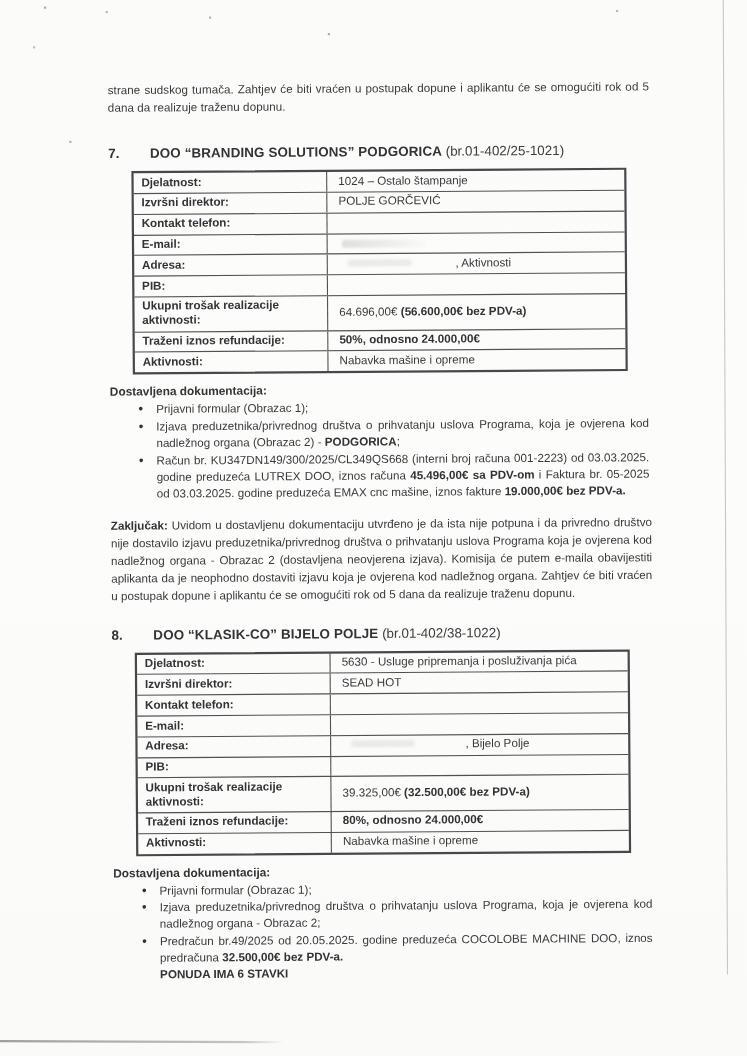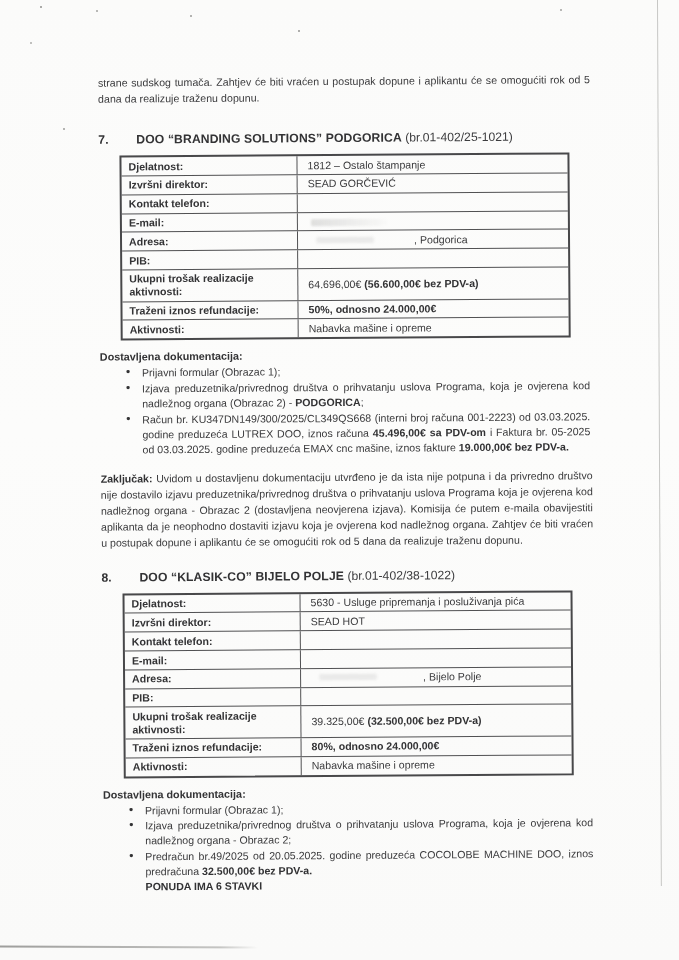--- a/index.html
+++ b/index.html
@@ -57,37 +57,37 @@
 
       <div class="sec-head">
         <span class="sec-num">7.</span>
         <span><span class="company">DOO “BRANDING SOLUTIONS” PODGORICA</span>
           <span class="case-ref">(br.01-402/25-1021)</span></span>
       </div>
 
       <div class="ctable">
         <div class="trow">
           <div class="tlabel">Djelatnost:</div>
-          <div class="tvalue"><span>1812 – Ostalo štampanje</span></div>
+          <div class="tvalue"><span>1024 – Ostalo štampanje</span></div>
         </div>
         <div class="trow">
           <div class="tlabel">Izvršni direktor:</div>
-          <div class="tvalue"><span>SEAD GORČEVIĆ</span></div>
+          <div class="tvalue"><span>POLJE GORČEVIĆ</span></div>
         </div>
         <div class="trow">
           <div class="tlabel">Kontakt telefon:</div>
           <div class="tvalue"><span></span></div>
         </div>
         <div class="trow">
           <div class="tvalue" style="flex:0 0 176px;padding:2.5px 4px 2.5px 7px;border-right:1.6px solid #515153;box-sizing:border-box;font-weight:bold;color:#333335">E-mail:</div>
           <div class="tvalue"><span class="smudge"></span><span></span></div>
         </div>
         <div class="trow">
           <div class="tlabel">Adresa:</div>
-          <div class="tvalue"><span class="redact-space"><span class="smear"></span></span><span>, Podgorica</span></div>
+          <div class="tvalue"><span class="redact-space"><span class="smear"></span></span><span>, Aktivnosti</span></div>
         </div>
         <div class="trow">
           <div class="tlabel">PIB:</div>
           <div class="tvalue"><span></span></div>
         </div>
         <div class="trow">
           <div class="tlabel">Ukupni trošak realizacije aktivnosti:</div>
           <div class="tvalue mid"><span>64.696,00€ </span><span class="b">(56.600,00€ bez PDV-a)</span></div>
         </div>
         <div class="trow">

